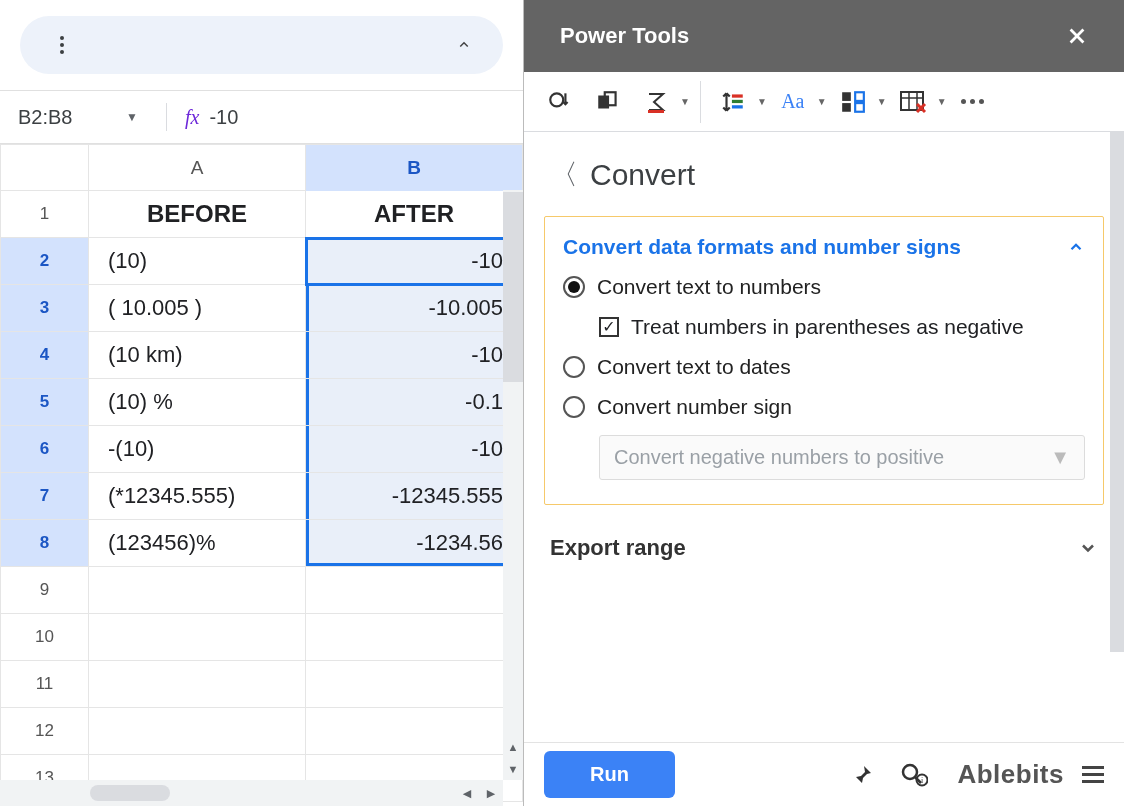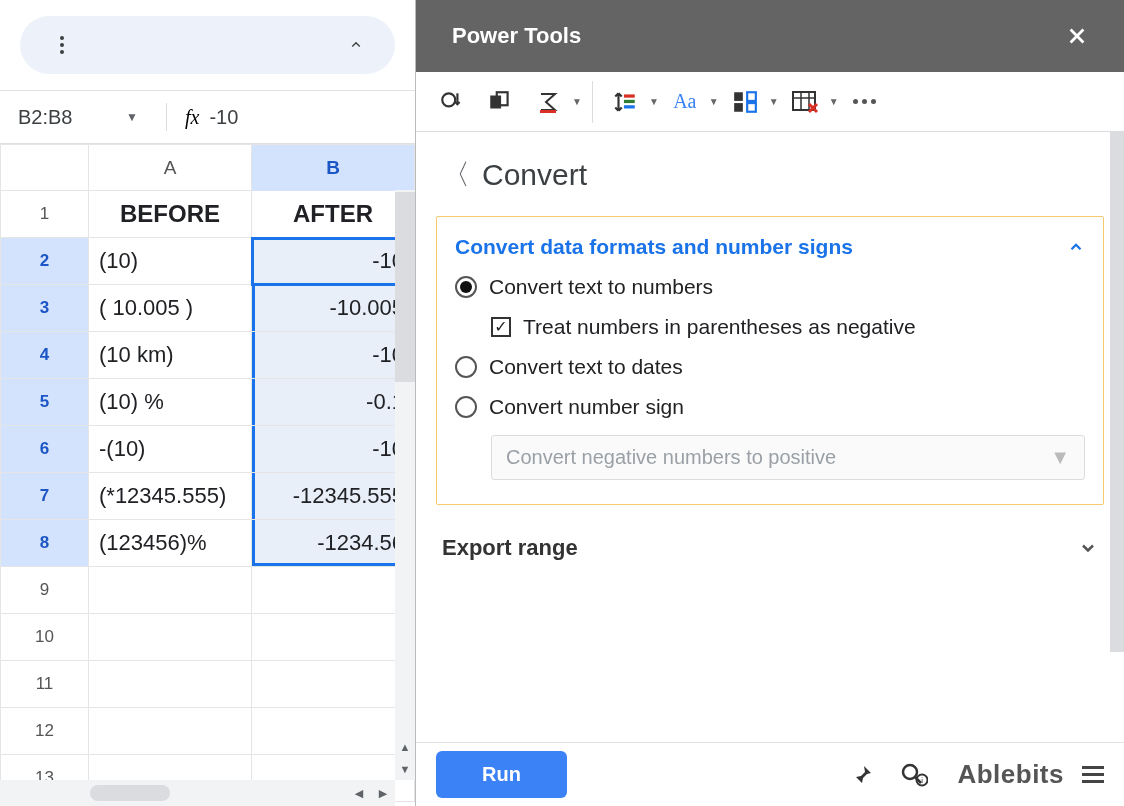--- a/index.html
+++ b/index.html
@@ -5,48 +5,48 @@
 * { box-sizing: border-box; margin: 0; padding: 0; }
 body {
   font-family: Arial, "Helvetica Neue", sans-serif;
   width: 1124px;
   height: 806px;
   display: flex;
   overflow: hidden;
   font-size: 14px;
   color: #202124;
 }
-.left { width: 416px; display: flex; flex-direction: column; border-right: 1px solid #bbb; }
+.left { width: 524px; display: flex; flex-direction: column; border-right: 1px solid #bbb; }
 .right { flex: 1; display: flex; flex-direction: column; }
 
 
 .pillbar { padding: 16px 20px 16px 20px; display:flex; }
 .pill { flex:1; height:58px; background:#edf2fa; border-radius:36px; display:flex; align-items:center; justify-content:space-between; padding:0 30px 0 40px; }
 .vmenu { display:flex; flex-direction:column; gap:3px; }
 .vmenu span { width:4px; height:4px; background:#3c4042; border-radius:50%; }
 .chev { width:18px; height:18px; }
 
 
 .fbar { height:54px; display:flex; align-items:center; padding:0 0 0 18px; border-top:1px solid #e0e0e0; border-bottom:1px solid #e0e0e0; font-size:20px; color:#3c4043;}
 .namebox { width:130px; display:flex; align-items:center; justify-content:space-between; padding-right:10px;}
 .namebox .dd { color:#5f6368; font-size:12px; }
 .sep { width:1px; height:28px; background:#dadce0; margin:0 18px; }
-.fx { font-style: italic; font-family: Georgia, serif; color:#000000; margin-right:10px; font-size:20px;}
+.fx { font-style: italic; font-family: Georgia, serif; color:#6d28d9; margin-right:10px; font-size:20px;}
 .fval { color:#3c4043; }
 
 
 .grid-wrap { flex:1; position:relative; overflow:hidden; }
 table { border-collapse: collapse; width:100%; table-layout:fixed; }
 th, td { border:1px solid #e5e5e5; height:47px; }
 th.rowh, td.rowh { width:88px; background:#fff; text-align:center; font-size:17px; color:#555; font-weight:normal;}
 tr.colhdr th { background:#fff; height:46px; font-weight:normal; color:#555; font-size:19px;}
 tr.colhdr th.rowh { background:#fff;}
 tr.colhdr th.selcol { background:#d3e2fd; color:#1b56c4; font-weight:600; border-bottom:1px solid #d3e2fd;}
 td.rowh.selrow { background:#d3e2fd; color:#1b56c4; font-weight:600;}
-td.cell { padding:0 10px; font-size:22px; }
+td.cell { padding:0 19px; font-size:22px; }
 td.cell.colA { text-align:left;}
 td.cell.colB { text-align:right;}
 tr.hdrrow td.cell { font-weight:700; text-align:center; font-size:24px;}
 td.selrange { background:#e9eff9;}
 
 .activecell { outline:3px solid #1a73e8; outline-offset:-2px; background:#e9eff9 !important; position:relative;}
 .handle { position:absolute; right:-5px; bottom:-5px; width:9px; height:9px; background:#1a73e8; border-radius:50%;}
 .vscroll { position:absolute; right:0; top:46px; width:20px; bottom:26px; background:#f1f3f4; display:flex; flex-direction:column; align-items:center;}
 .vscroll .thumb { margin-top:2px; width:20px; height:190px; background:#dadce0; border-radius:0;}
 .vscroll .arrow { width:20px; height:22px; display:flex; align-items:center; justify-content:center; color:#5f6368; font-size:11px; background:#f1f3f4;}

